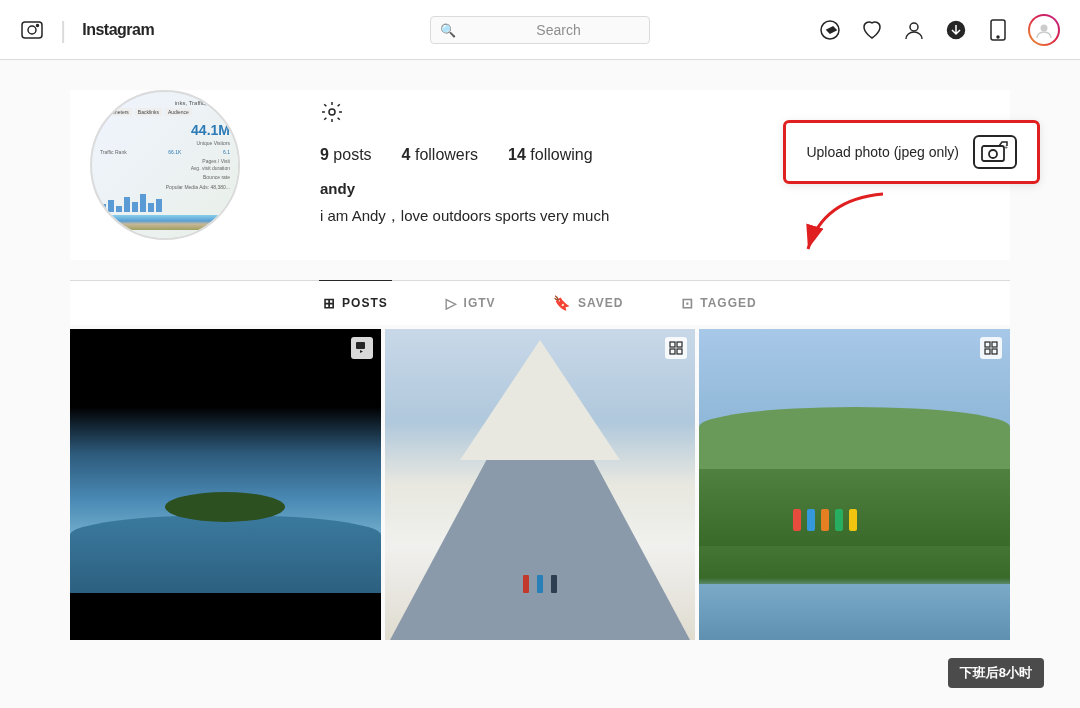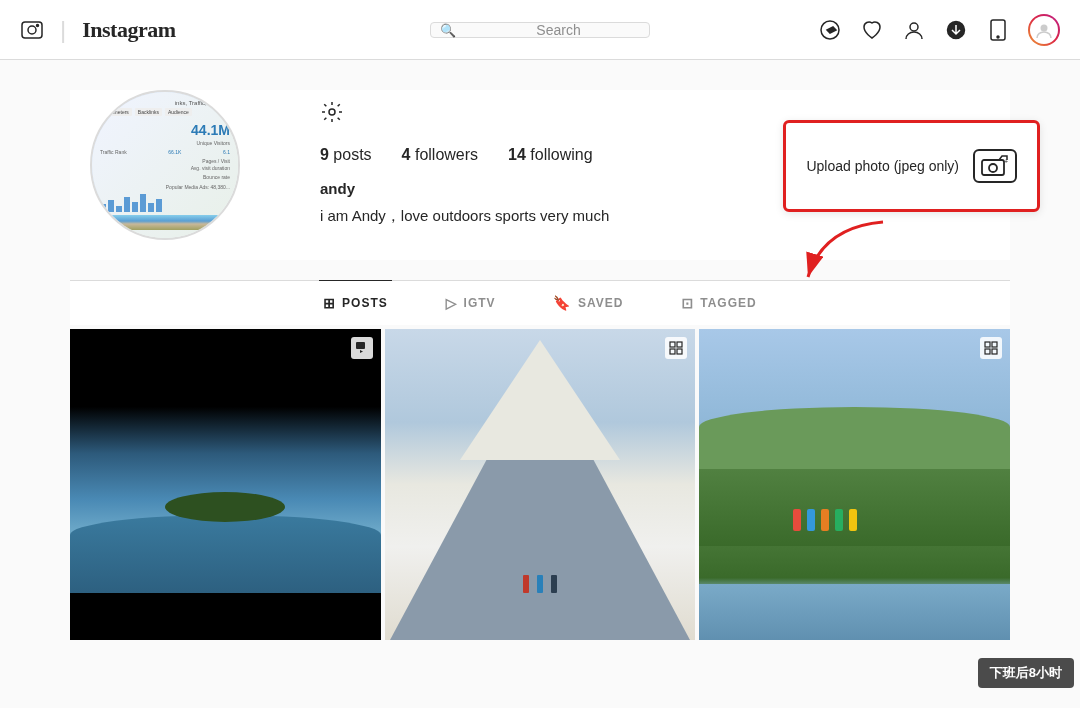--- a/index.html
+++ b/index.html
@@ -23,22 +23,22 @@
       gap: 12px;
       flex: 1;
     }
     .header-divider {
       color: #dbdbdb;
       font-size: 24px;
       font-weight: 100;
       margin: 0 4px;
     }
     .instagram-logo {
-      font-family: Liberation Serif, serif;
-      font-size: 22px;
+      font-family: Liberation Sans, sans-serif;
+      font-size: 16px;
       font-weight: 600;
       color: #262626;
       letter-spacing: -0.5px;
     }
     .header-search {
       flex: 1;
       display: flex;
       justify-content: center;
     }
     .search-container {
@@ -48,21 +48,21 @@
     .search-icon-inner {
       position: absolute;
       left: 10px;
       top: 50%;
       transform: translateY(-50%);
       color: #8e8e8e;
       font-size: 13px;
     }
     .search-input {
       width: 100%;
-      height: 16px;
+      height: 28px;
       background: #fafafa;
       border: 1px solid #dbdbdb;
       border-radius: 4px;
       padding: 0 10px 0 47px;
       font-size: 14px;
       color: #262626;
       outline: none;
       text-align: center;
     }
     .search-input::placeholder { color: #8e8e8e; text-align: center; }
@@ -185,21 +185,21 @@
       margin-bottom: 10px;
     }
     .profile-bio {
       font-size: 15px;
       color: #262626;
     }
     .upload-tooltip-box {
       background: #fff;
       border: 3px solid #e02020;
       border-radius: 6px;
-      padding: 26px 20px;
+      padding: 12px 20px;
       display: flex;
       align-items: center;
       gap: 14px;
       box-shadow: 0 2px 8px rgba(0,0,0,0.1);
       white-space: nowrap;
     }
     .upload-tooltip-text {
       font-size: 14px;
       font-weight: 500;
       color: #262626;
@@ -352,21 +352,21 @@
     .hiker-red { background: #e74c3c; }
     .hiker-blue { background: #3498db; }
     .hiker-orange { background: #e67e22; }
     .hiker-green { background: #27ae60; }
     .hiker-yellow { background: #f1c40f; }
 
     
     .wechat-watermark {
       position: fixed;
       bottom: 20px;
-      right: 6px;
+      right: 36px;
       background: rgba(0,0,0,0.7);
       color: #fff;
       padding: 6px 12px;
       border-radius: 4px;
       font-size: 13px;
       font-weight: bold;
     }
 
     
     .page-wrapper {

